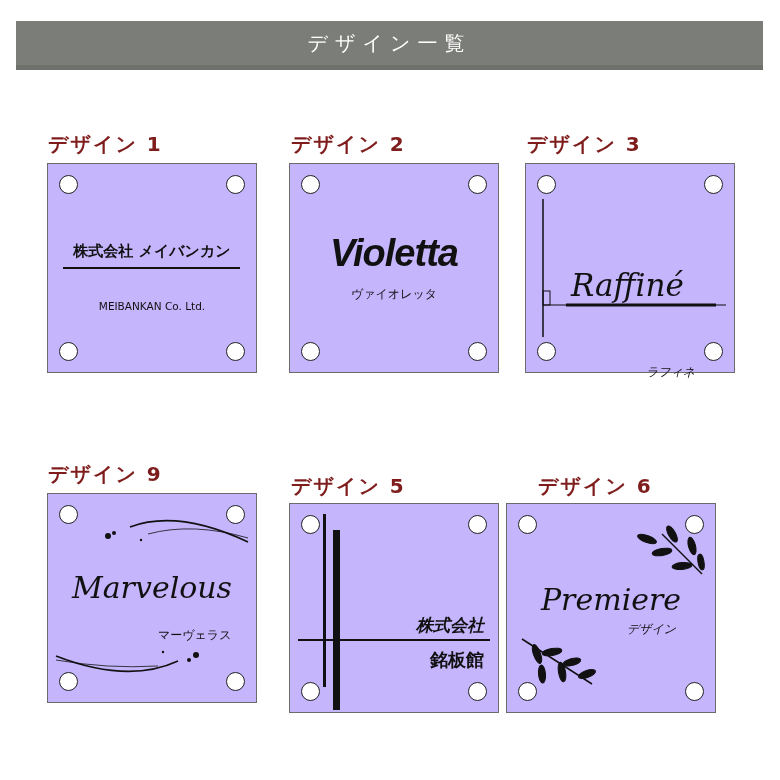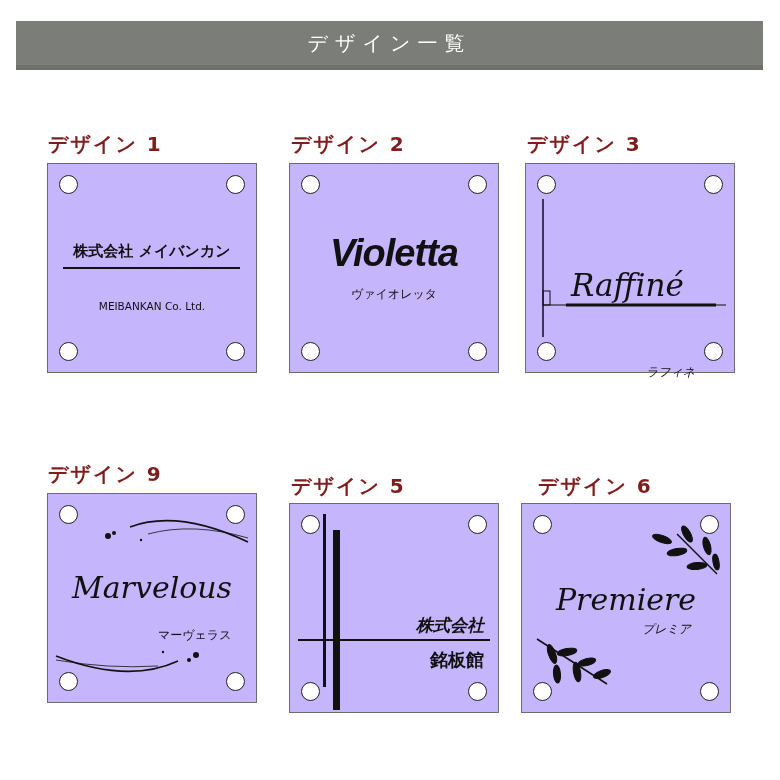--- a/index.html
+++ b/index.html
@@ -89,21 +89,21 @@
   <svg width="208" height="208">
     <rect x="33" y="10" width="3" height="173" fill="#111"></rect>
     <rect x="43" y="26" width="7" height="180" fill="#111"></rect>
     <line x1="8" y1="136" x2="200" y2="136" stroke="#111" stroke-width="2"></line>
   </svg>
   <div class="abs" style="right:14px;top:110px;font-size:17px;font-weight:bold;font-style:italic;">株式会社</div>
   <div class="abs" style="right:14px;top:144px;font-size:18px;font-weight:bold;">銘板館</div>
 </div>
 
 <div class="label" style="left:538px;top:473px;">デザイン 6</div>
-<div class="plate" style="left:521px;top:503px;padding-left:44px;">
+<div class="plate" style="left:506px;top:503px;padding-left:44px;">
   <svg width="208" height="208">
     <g fill="#111" stroke="#111">
       <line x1="155" y1="30" x2="195" y2="70" stroke-width="1.5"></line>
       <ellipse cx="140" cy="35" rx="10" ry="3.5" transform="rotate(20 140 35)"></ellipse>
       <ellipse cx="165" cy="30" rx="9" ry="3.5" transform="rotate(60 165 30)"></ellipse>
       <ellipse cx="155" cy="48" rx="10" ry="3.5" transform="rotate(-10 155 48)"></ellipse>
       <ellipse cx="185" cy="42" rx="9" ry="3.5" transform="rotate(75 185 42)"></ellipse>
       <ellipse cx="175" cy="62" rx="10" ry="3.5" transform="rotate(-5 175 62)"></ellipse>
       <ellipse cx="194" cy="58" rx="8" ry="3" transform="rotate(80 194 58)"></ellipse>
       <line x1="15" y1="135" x2="85" y2="180" stroke-width="1.5"></line>
@@ -113,14 +113,14 @@
       <ellipse cx="65" cy="158" rx="9" ry="3.5" transform="rotate(-15 65 158)"></ellipse>
       <ellipse cx="80" cy="170" rx="9" ry="3.5" transform="rotate(-20 80 170)"></ellipse>
       <ellipse cx="35" cy="170" rx="9" ry="3.5" transform="rotate(85 35 170)"></ellipse>
     </g>
   </svg>
   <div class="hole h-tl"></div>
   <div class="hole h-tr"></div>
   <div class="hole h-bl"></div>
   <div class="hole h-br"></div>
   <div class="abs" style="left:0;width:208px;top:78px;text-align:center;font-family:'DejaVu Serif',serif;font-style:italic;font-size:30px;">Premiere</div>
-  <div class="abs" style="left:120px;top:117px;font-size:12px;font-style:italic;">プレミア</div>
+  <div class="abs" style="left:120px;top:117px;font-size:12px;font-style:italic;">デザイン</div>
 </div>
 
 </body></html>

